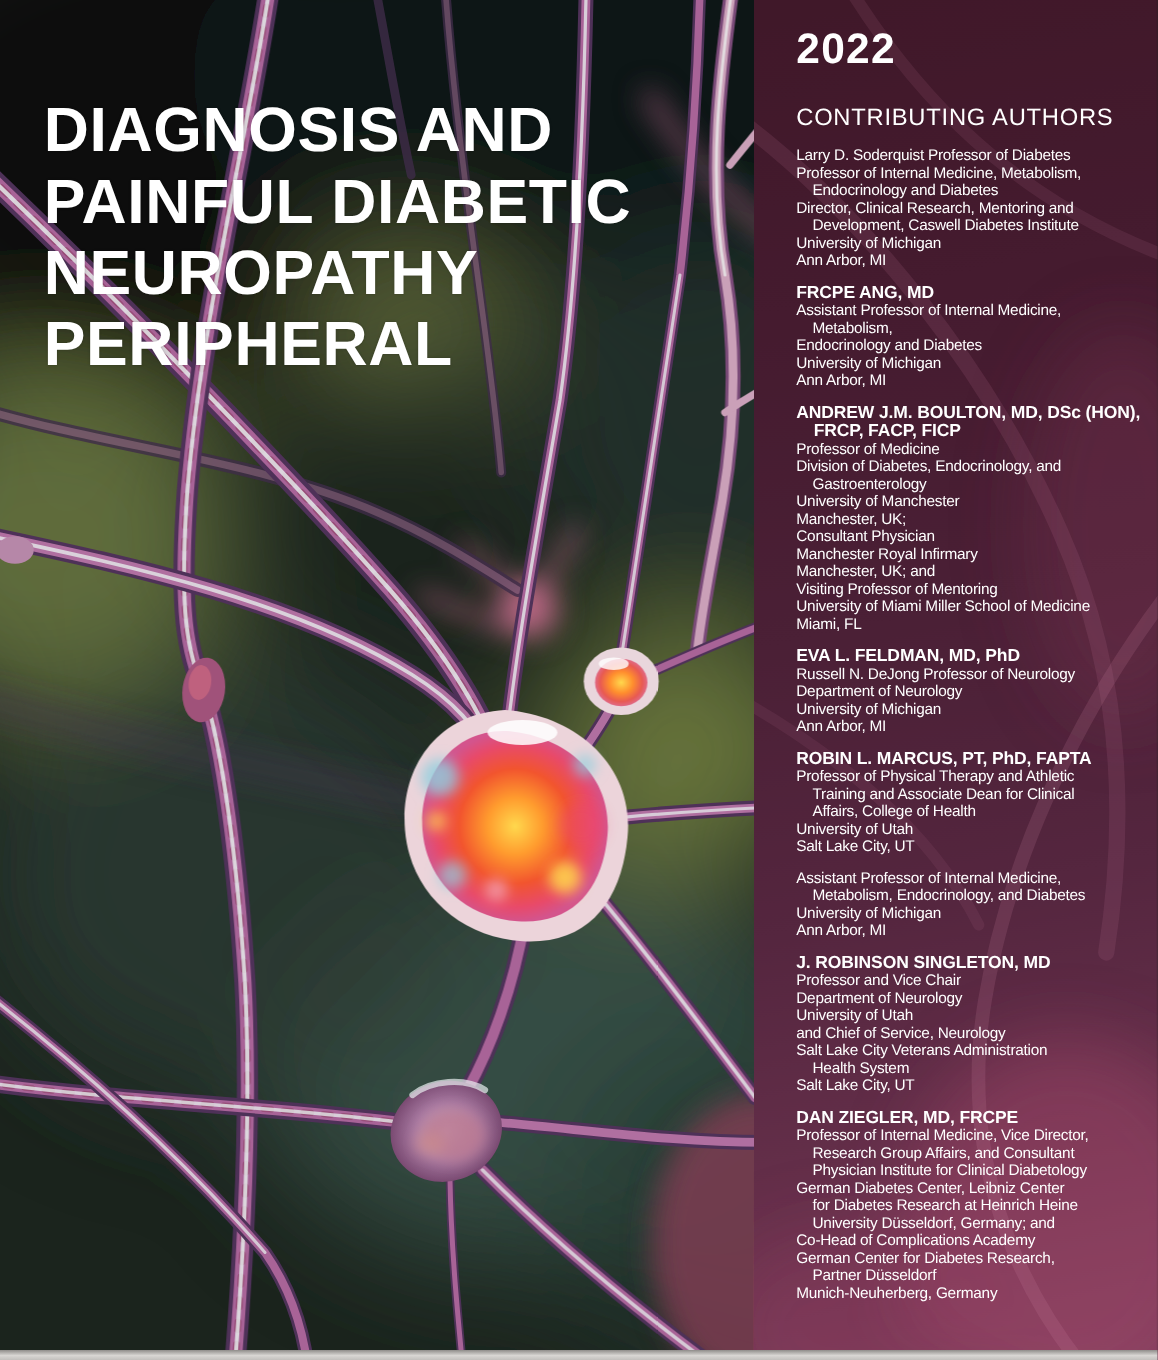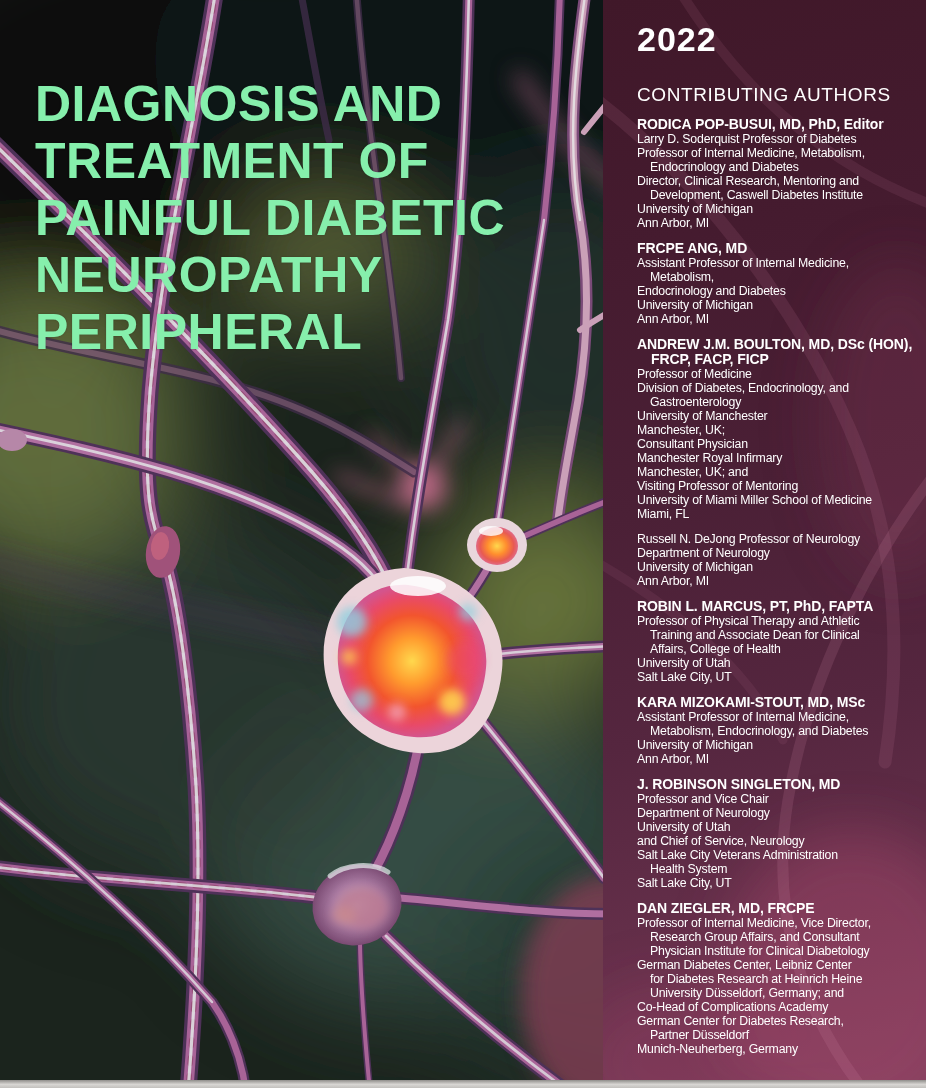--- a/index.html
+++ b/index.html
@@ -5,21 +5,21 @@
   html,body { margin:0; padding:0; background:#222; }
   .page {
     position:relative; width:926px; height:1088px; overflow:hidden;
     background:#141a16; font-family:"Liberation Sans", sans-serif;
   }
   svg.artwork { position:absolute; left:0; top:0; width:926px; height:1088px; display:block; }
 
   
   .title {
     position:absolute; left:35px; top:76px; width:560px;
-    color:#86efac; font-weight:bold; font-size:50px; line-height:57px; letter-spacing:.5px;
+    color:#ffffff; font-weight:bold; font-size:50px; line-height:57px; letter-spacing:.5px;
     z-index:3; text-shadow:0 0 2px rgba(0,0,0,.25);
   }
 
   
   .sidebar {
     position:absolute; top:0; right:0; width:323px; height:1088px; z-index:2;
     background:linear-gradient(168deg,#401829 0%,#451b2f 22%,#4b2036 45%,#55263f 65%,#66304b 84%,#7a3c59 100%);
     color:#ffffff; overflow:hidden;
   }
   .sidebar svg.sidebar-art { position:absolute; left:0; top:0; width:323px; height:1088px; }
@@ -214,21 +214,20 @@
         <circle cx="349" cy="657" r="8" fill="#ffd84d" opacity=".7"></circle>
         <circle cx="465" cy="660" r="18" fill="#e8457a" opacity=".45"></circle>
         <circle cx="397" cy="712" r="9" fill="#f3a0b4" opacity=".8"></circle>
       </g>
       <ellipse cx="418" cy="586" rx="28" ry="10" fill="#ffffff" opacity=".85"></ellipse>
     </g>
   </svg>
 
   <div class="title">
     <div>DIAGNOSIS AND</div>
-    <div>TREATMENT OF</div>
     <div>PAINFUL DIABETIC</div>
     <div>NEUROPATHY</div>
     <div>PERIPHERAL</div>
   </div>
 
   <div class="sidebar">
     <svg class="sidebar-art" viewBox="0 0 323 1088" aria-hidden="true">
       <defs>
         <filter id="sb28" x="-60%" y="-60%" width="220%" height="220%">
             <feGaussianBlur stdDeviation="28"></feGaussianBlur>
@@ -244,21 +243,20 @@
         <path d="M70,-20 C130,80 210,160 330,205" stroke="#c77a9a" stroke-width="10" opacity=".12"></path>
         <path d="M335,470 C265,560 205,680 185,800 C165,920 205,1020 262,1092" stroke="#d288a8" stroke-width="11" opacity=".16"></path>
         <path d="M-10,560 C60,600 140,660 180,740" stroke="#b86a8c" stroke-width="9" opacity=".12"></path>
       </g>
     </svg>
     <div class="sidebar-inner">
       <div class="year">2022</div>
       <div class="authors-heading">CONTRIBUTING AUTHORS</div>
       <div>
           <div class="author-block">
-            <div class="author-name">RODICA POP-BUSUI, MD, PhD, Editor</div>
             <div class="author-line">Larry D. Soderquist Professor of Diabetes</div>
             <div class="author-line">Professor of Internal Medicine, Metabolism,</div>
             <div class="author-line indent">Endocrinology and Diabetes</div>
             <div class="author-line">Director, Clinical Research, Mentoring and</div>
             <div class="author-line indent">Development, Caswell Diabetes Institute</div>
             <div class="author-line">University of Michigan</div>
             <div class="author-line">Ann Arbor, MI</div>
           </div>
           <div class="author-block">
             <div class="author-name">FRCPE ANG, MD</div>
@@ -276,35 +274,35 @@
             <div class="author-line">University of Manchester</div>
             <div class="author-line">Manchester, UK;</div>
             <div class="author-line">Consultant Physician</div>
             <div class="author-line">Manchester Royal Infirmary</div>
             <div class="author-line">Manchester, UK; and</div>
             <div class="author-line">Visiting Professor of Mentoring</div>
             <div class="author-line">University of Miami Miller School of Medicine</div>
             <div class="author-line">Miami, FL</div>
           </div>
           <div class="author-block">
+            <div class="author-name">EVA L. FELDMAN, MD, PhD</div>
             <div class="author-line">Russell N. DeJong Professor of Neurology</div>
             <div class="author-line">Department of Neurology</div>
             <div class="author-line">University of Michigan</div>
             <div class="author-line">Ann Arbor, MI</div>
           </div>
           <div class="author-block">
             <div class="author-name">ROBIN L. MARCUS, PT, PhD, FAPTA</div>
             <div class="author-line">Professor of Physical Therapy and Athletic</div>
             <div class="author-line indent">Training and Associate Dean for Clinical</div>
             <div class="author-line indent">Affairs, College of Health</div>
             <div class="author-line">University of Utah</div>
             <div class="author-line">Salt Lake City, UT</div>
           </div>
           <div class="author-block">
-            <div class="author-name">KARA MIZOKAMI-STOUT, MD, MSc</div>
             <div class="author-line">Assistant Professor of Internal Medicine,</div>
             <div class="author-line indent">Metabolism, Endocrinology, and Diabetes</div>
             <div class="author-line">University of Michigan</div>
             <div class="author-line">Ann Arbor, MI</div>
           </div>
           <div class="author-block">
             <div class="author-name">J. ROBINSON SINGLETON, MD</div>
             <div class="author-line">Professor and Vice Chair</div>
             <div class="author-line">Department of Neurology</div>
             <div class="author-line">University of Utah</div>

